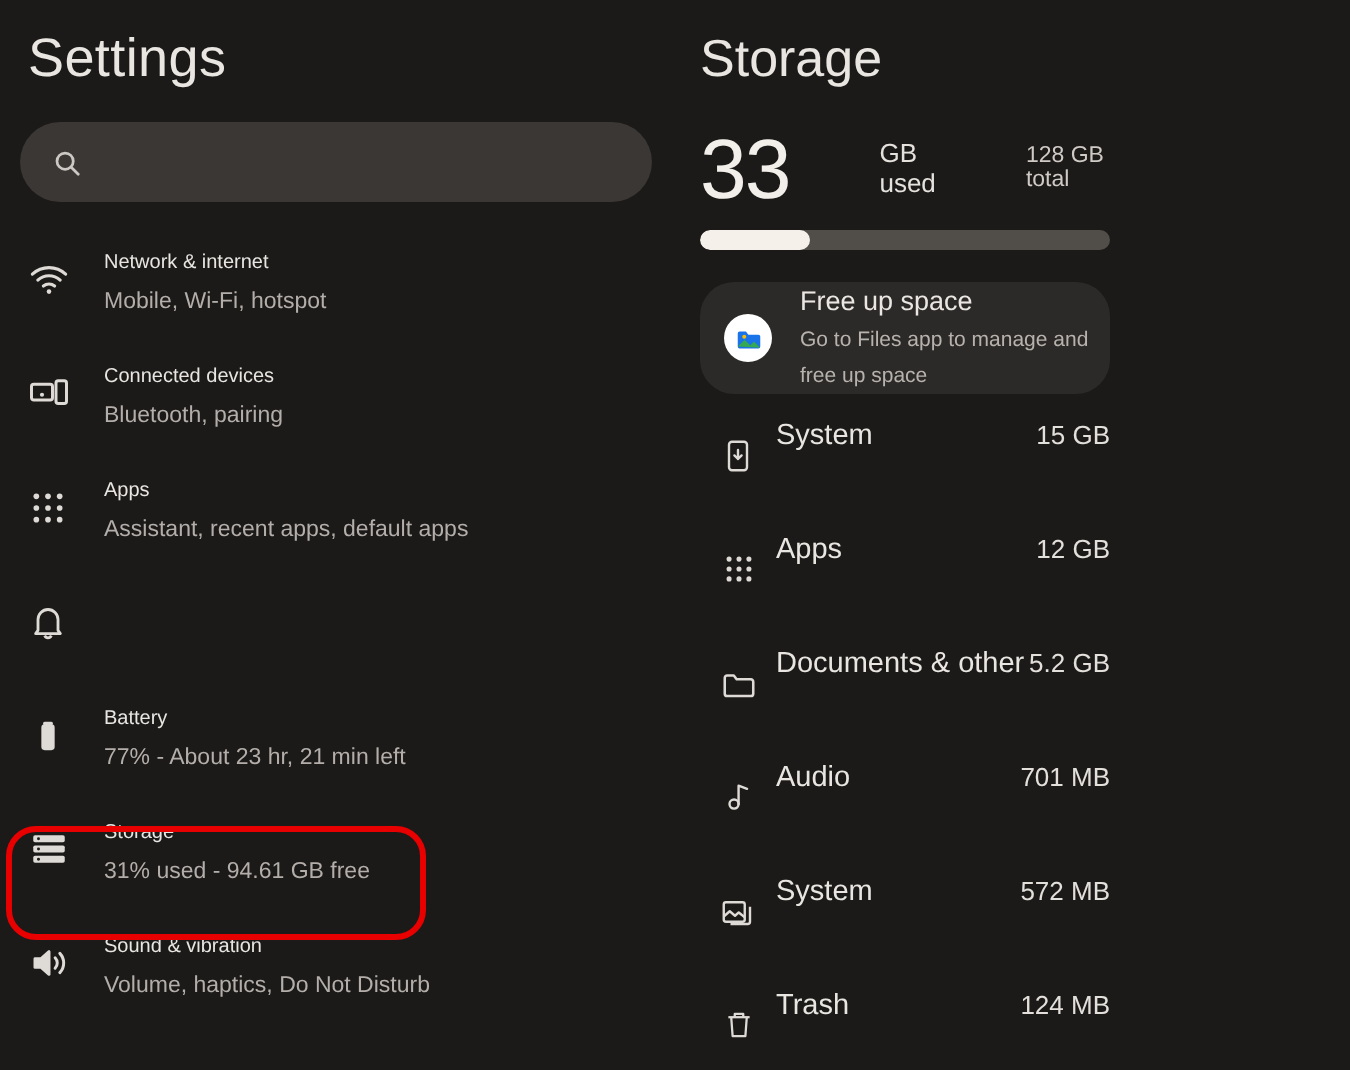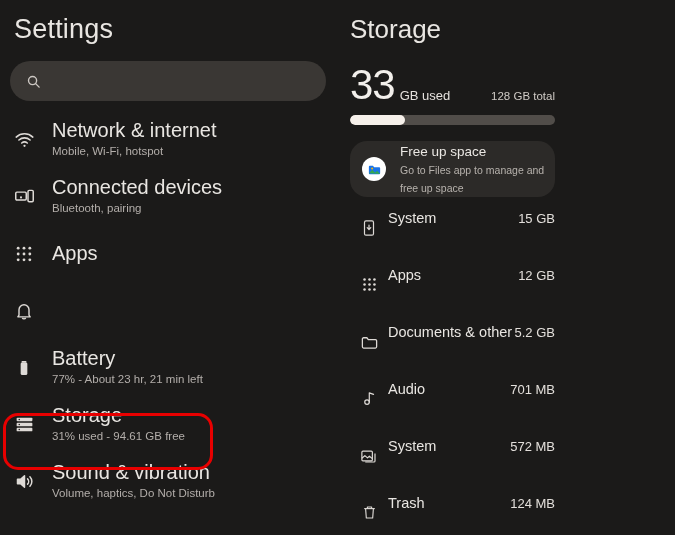--- a/index.html
+++ b/index.html
@@ -21,31 +21,31 @@
     margin:16px 14px 0 10px; height:40px; border-radius:21px;
     background:#3a3734; display:flex; align-items:center; padding:0 16px;
   }
   .search-bar .ph { color:#cdc8c3; font-size:14.5px; margin-left:14px; }
   .nav-list { margin-top:10px; }
   .nav-item {
     display:flex; align-items:center; height:57px; padding-left:14px; position:relative;
   }
   .nav-ico { width:34px; flex:0 0 34px; display:flex; align-items:center; justify-content:flex-start; }
   .nav-txt { margin-left:4px; }
-  .nav-title { color:#e9e6e2; font-size:20px; line-height:19px; }
+  .nav-title { color:#e9e6e2; font-size:10px; line-height:19px; }
   .nav-sub { color:#b3aeaa; font-size:11.5px; line-height:16px; margin-top:1px; }
   .highlight-box {
     position:absolute; left:3px; top:413px; width:210px; height:57px;
     border:3px solid #e80000; border-radius:15px; pointer-events:none;
   }
 
   
   .content { flex:1; height:535px; position:relative; background:#1b1a19; padding-left:10px; }
   .storage-title { color:#e9e6e2; font-size:26px; padding:14px 0 0 0; }
-  .usage-row { display:flex; align-items:flex-end; margin-top:20px; padding-right:12px; }
+  .usage-row { display:flex; align-items:center; margin-top:20px; padding-right:12px;gap:40px; }
   .usage-num { color:#f2efeb; font-size:42px; line-height:40px; font-weight:400; letter-spacing:-1px; }
   .usage-unit { color:#e5e1dd; font-size:13px; margin-left:5px; margin-bottom:2px; }
   .usage-total { color:#cfcac5; font-size:11.5px; margin-left:auto; margin-bottom:3px; }
   .main-bar {
     margin-top:10px; margin-right:12px; height:10px; border-radius:6px;
     background:#514d49; overflow:hidden;
   }
   .main-bar .fill { height:100%; background:#f6f0ea; border-radius:6px; }
 
   .free-card {
@@ -128,20 +128,21 @@
             <circle cx="5" cy="12" r="1.7"></circle>
               <circle cx="12" cy="12" r="1.7"></circle>
               <circle cx="19" cy="12" r="1.7"></circle>
             <circle cx="5" cy="19" r="1.7"></circle>
               <circle cx="12" cy="19" r="1.7"></circle>
               <circle cx="19" cy="19" r="1.7"></circle>
           </svg>
         </span>
         <span class="nav-txt">
           <span class="nav-title">Apps</span><br>
+          <span class="nav-sub">Assistant, recent apps, default apps</span>
         </span>
       </div>
 
       <div class="nav-item">
         <span class="nav-ico">
           <svg width="20" height="20" viewBox="0 0 24 24" fill="none" stroke="#dedad6" stroke-width="1.7" stroke-linejoin="round">
             <path d="M6 17V10.5a6 6 0 0 1 12 0V17l1.4 2H4.6L6 17z"></path>
               <path d="M10 20.2a2.2 2.2 0 0 0 4 0"></path>
           </svg>
         </span>

